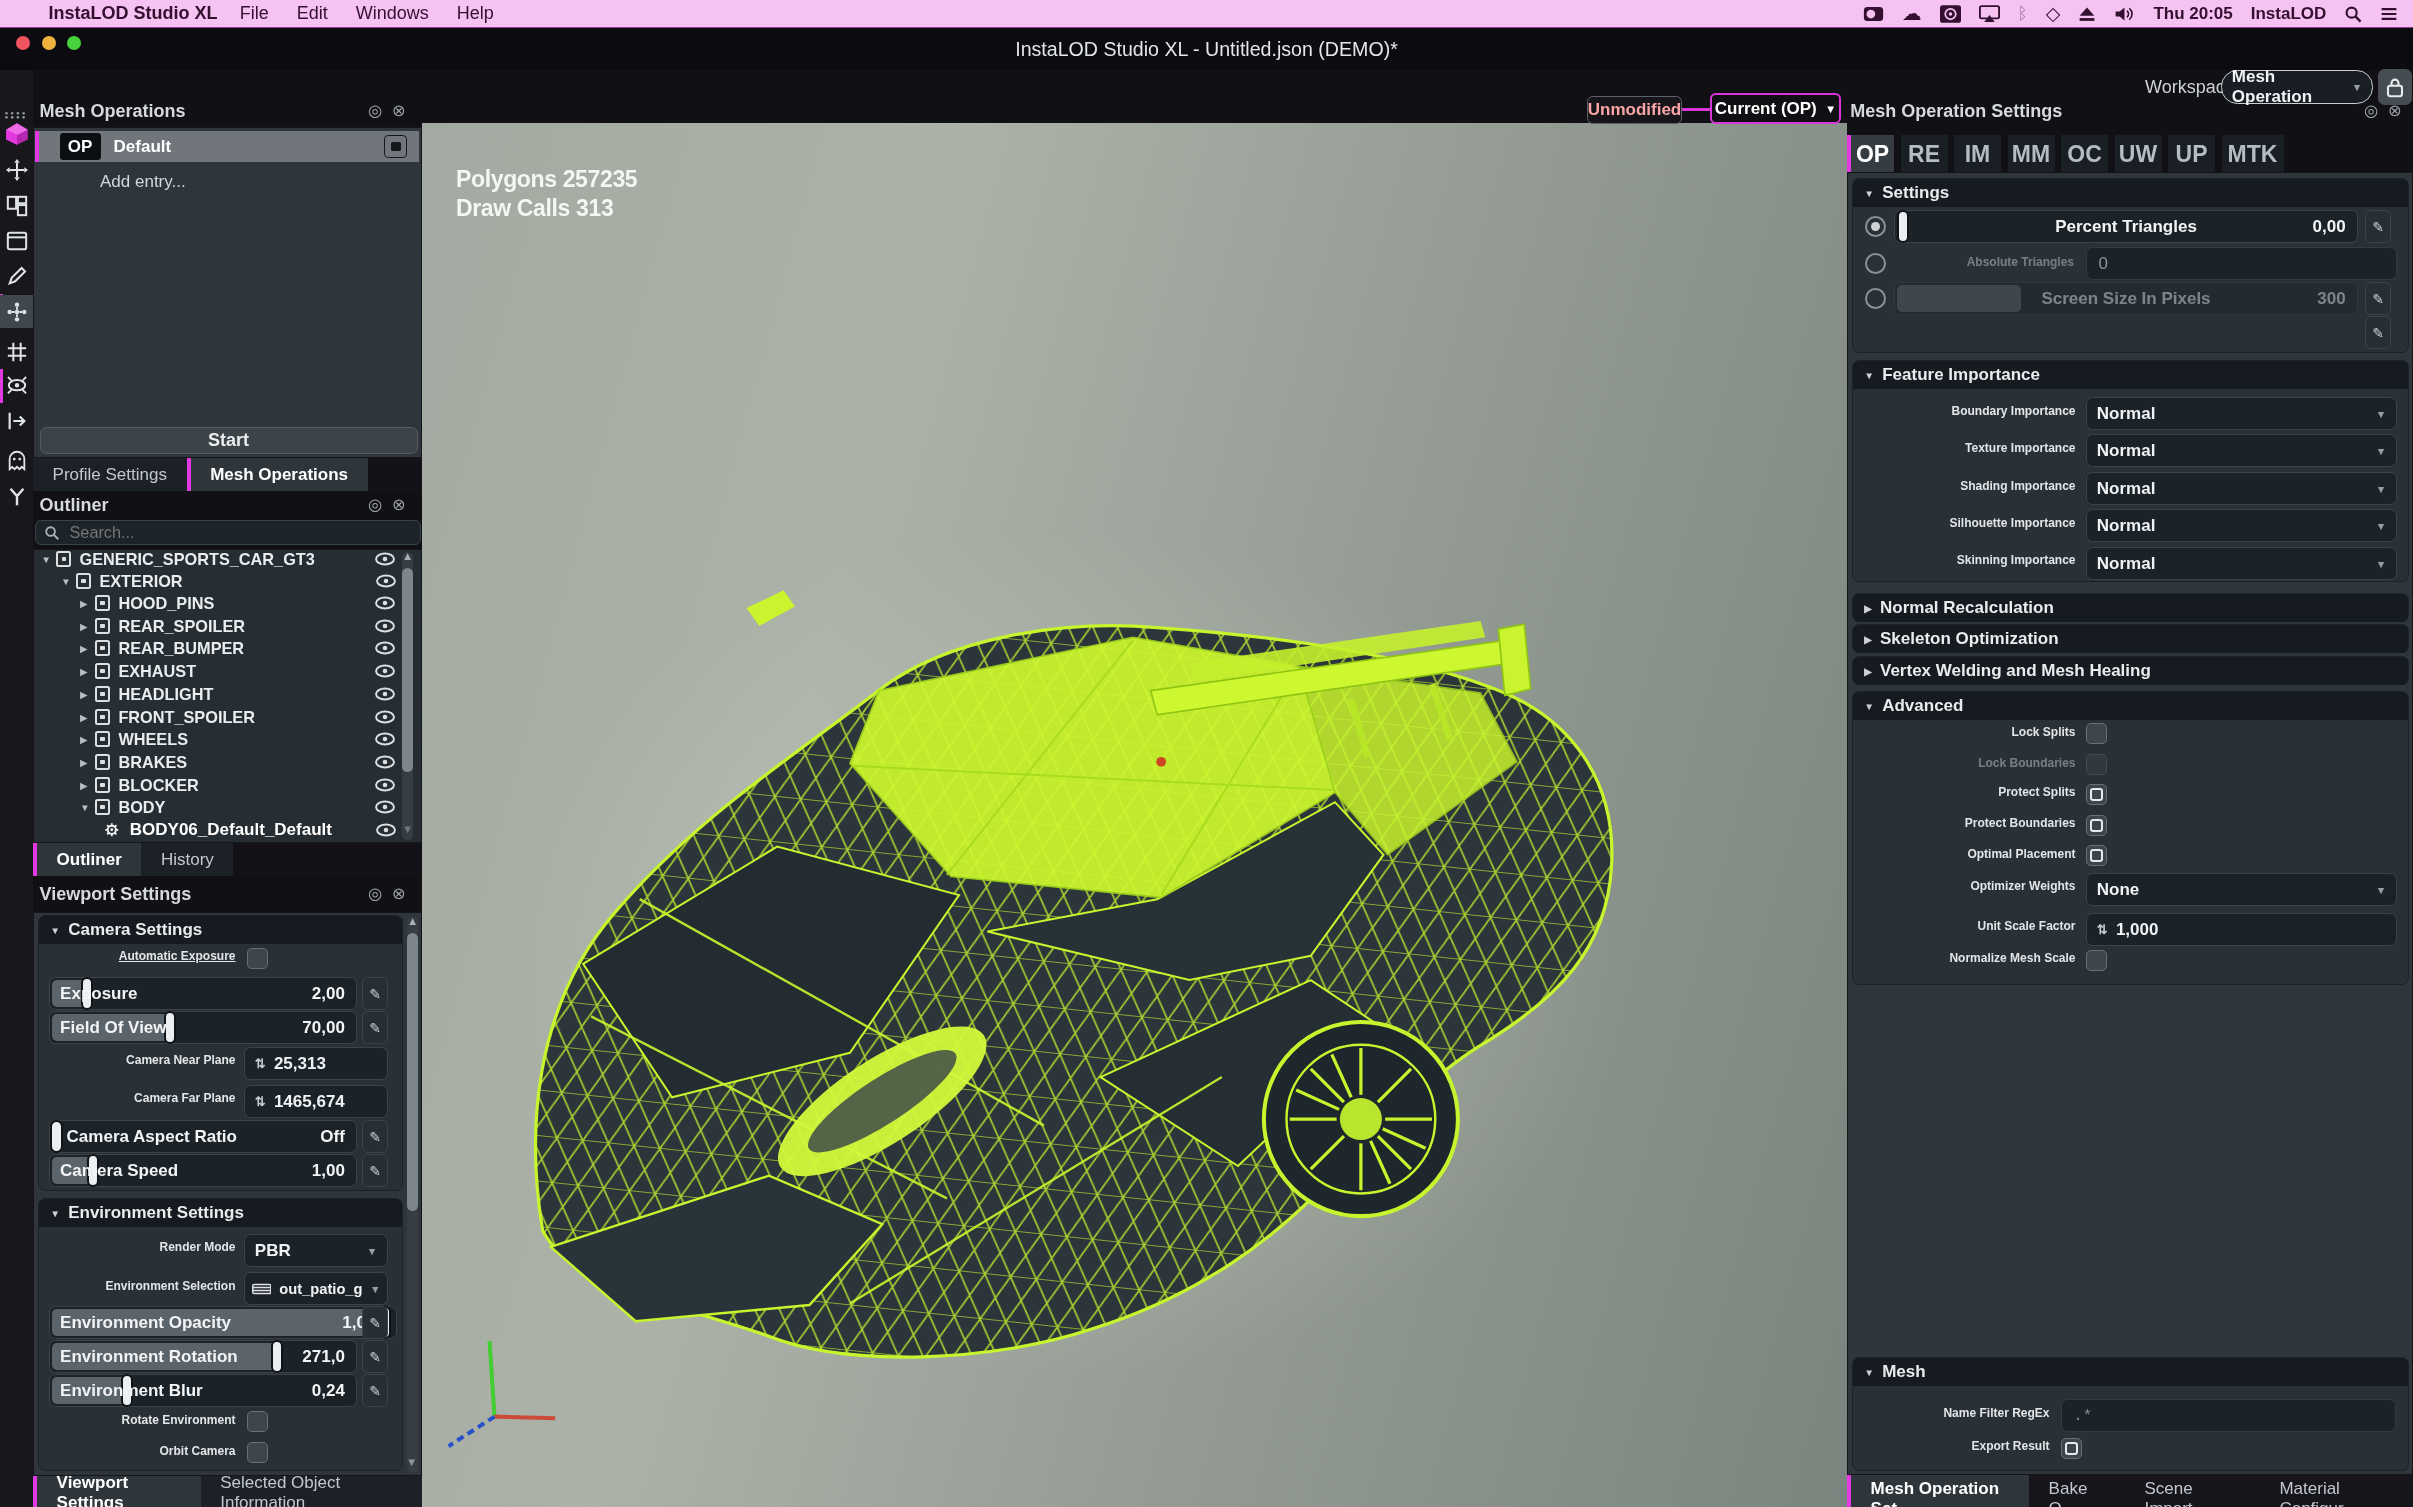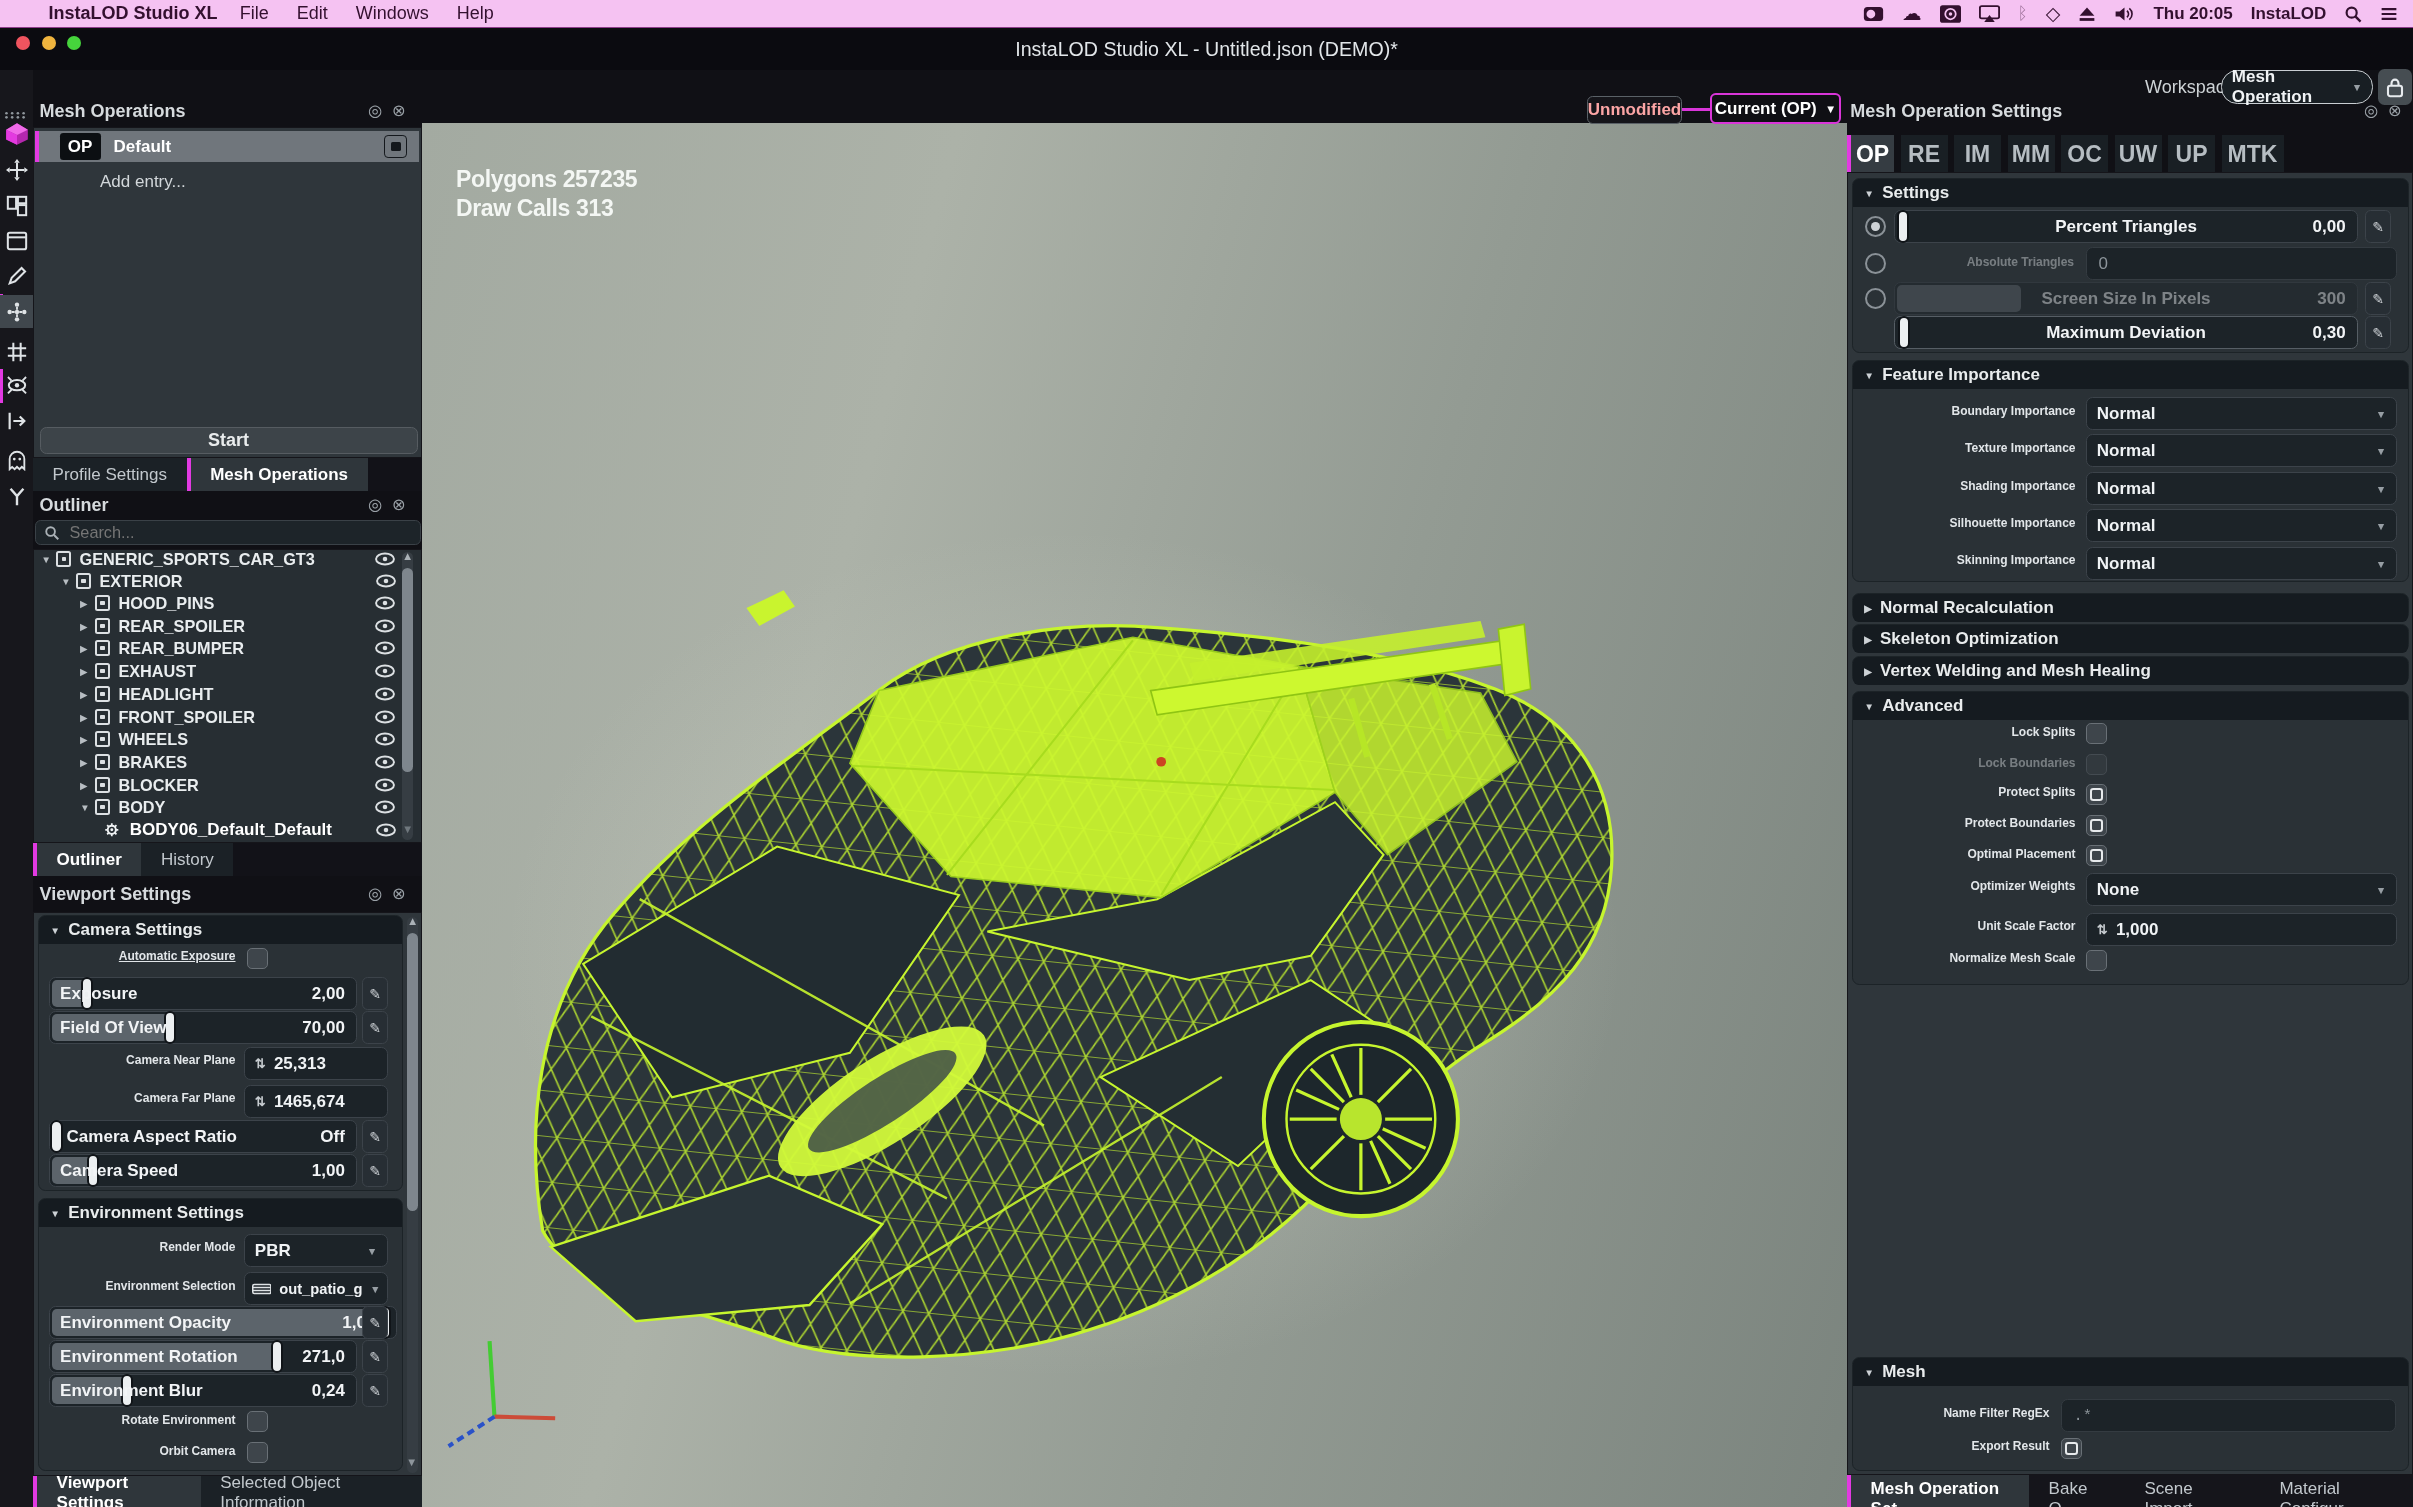--- a/index.html
+++ b/index.html
@@ -745,25 +745,20 @@
     <span class="rad" style="left:18px;top:194px;"></span>
     <div class="slider dis" style="left:47px;top:188px;width:464px;">
       <div class="sfill" style="width:27%;"></div>
       <span class="slab c">Screen Size In Pixels</span>
       <span class="sval">300</span>
     </div>
     <div class="editbtn" style="left:518px;top:188px;">
         <span>✎</span>
       </div>
 
-    <div class="slider" style="left:47px;top:222px;width:464px;border-color:#565e65;">
-      <div class="shandle" style="left:2.5px;"></div>
-      <span class="slab c">Maximum Deviation</span>
-      <span class="sval">0,30</span>
-    </div>
     <div class="editbtn" style="left:518px;top:222px;">
         <span>✎</span>
       </div>
 
     <div class="secbox" style="left:4.9px;top:266px;width:557px;height:222px;">
       <div class="sechdr">
           <span class="tri-d">▼</span>
           <span>Feature Importance</span>
         </div>
     </div>

